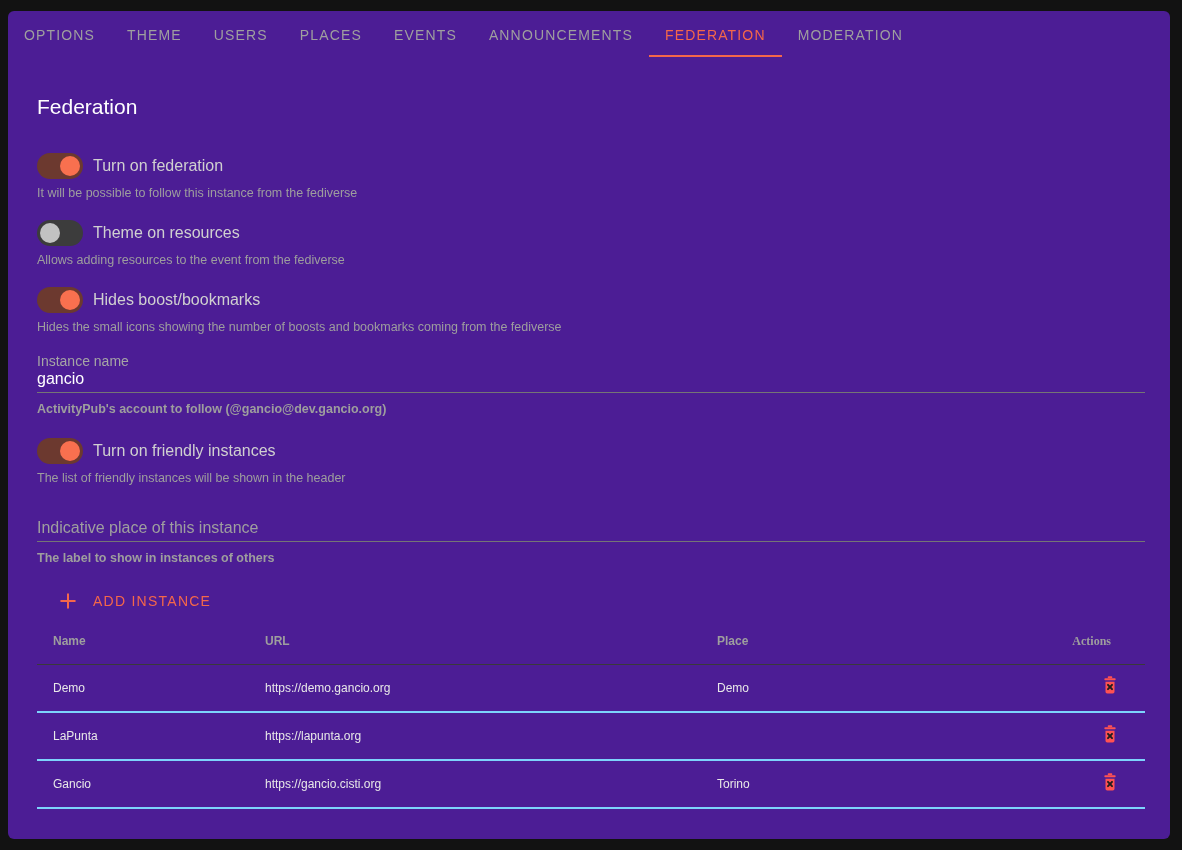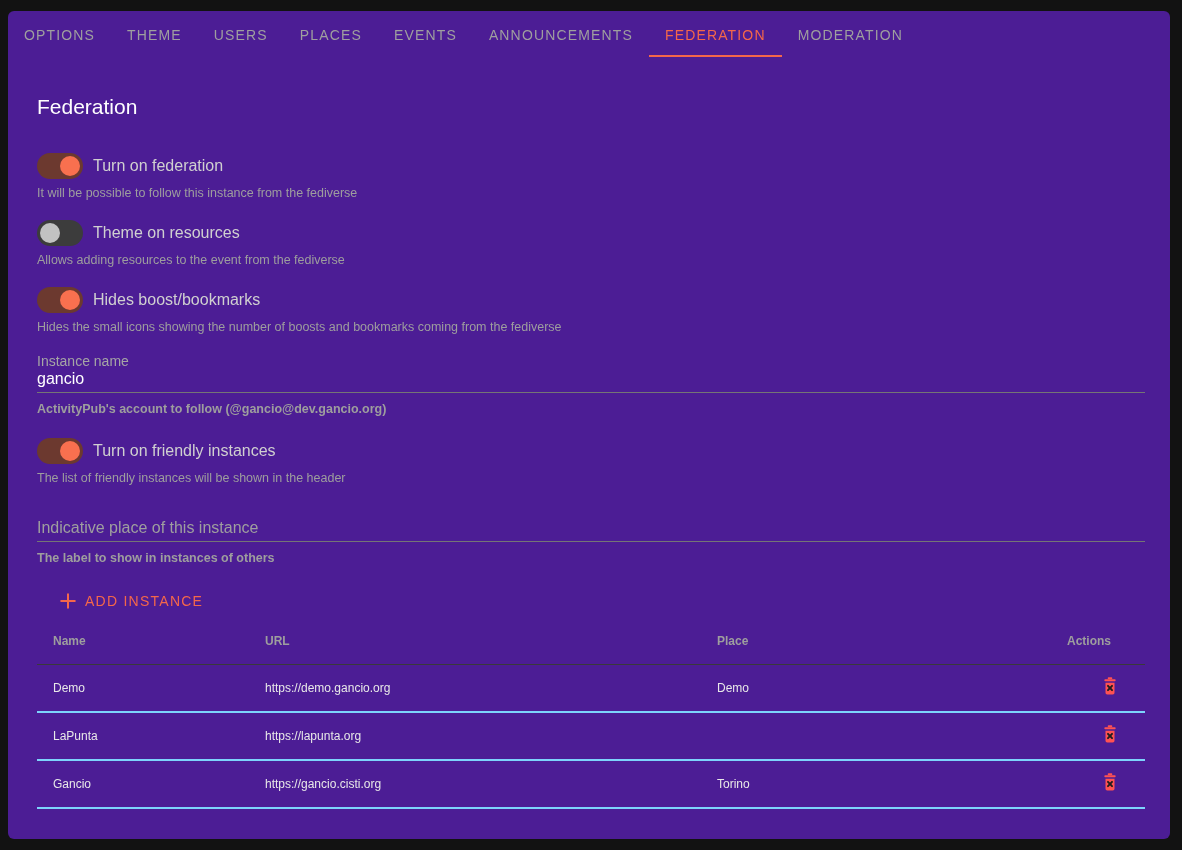--- a/index.html
+++ b/index.html
@@ -107,21 +107,21 @@
     font-weight: bold;
   }
   .place-field { margin-top: 34px; }
   .place-field .text-input { margin-top: 0; }
   
   .add-btn {
     margin-top: 18px;
     margin-left: 12px;
     height: 36px;
     display: inline-flex; align-items: center;
-    gap: 8px;
+    gap: 16px;
     padding: 0 10px;
     background: transparent;
     border: none; border-radius: 4px;
     color: #f4674a;
     font-family: "Liberation Sans", sans-serif;
     font-size: 14px; font-weight: 500;
     letter-spacing: 1.25px;
     text-transform: uppercase;
     cursor: pointer;
   }
@@ -142,21 +142,21 @@
     border-bottom: 1px solid #3a3a3a;
   }
   td {
     height: 48px;
     vertical-align: middle;
     font-size: 12px;
     color: #e8e8e8;
     padding: 0 16px;
     border-bottom: 2px solid #7dd3fc;
   }
-  th.col-actions, td.col-actions { text-align: right; padding-right: 34px; }
+  th.col-actions, td.col-actions { text-align: right; padding-right: 34px; font-family: Liberation Serif, serif; }
   td.col-actions { padding-right: 26px; }
   .icon-btn {
     background: transparent; border: none;
     padding: 0; cursor: pointer;
     line-height: 0;
   }
 </style>
 </head>
 <body>
 

